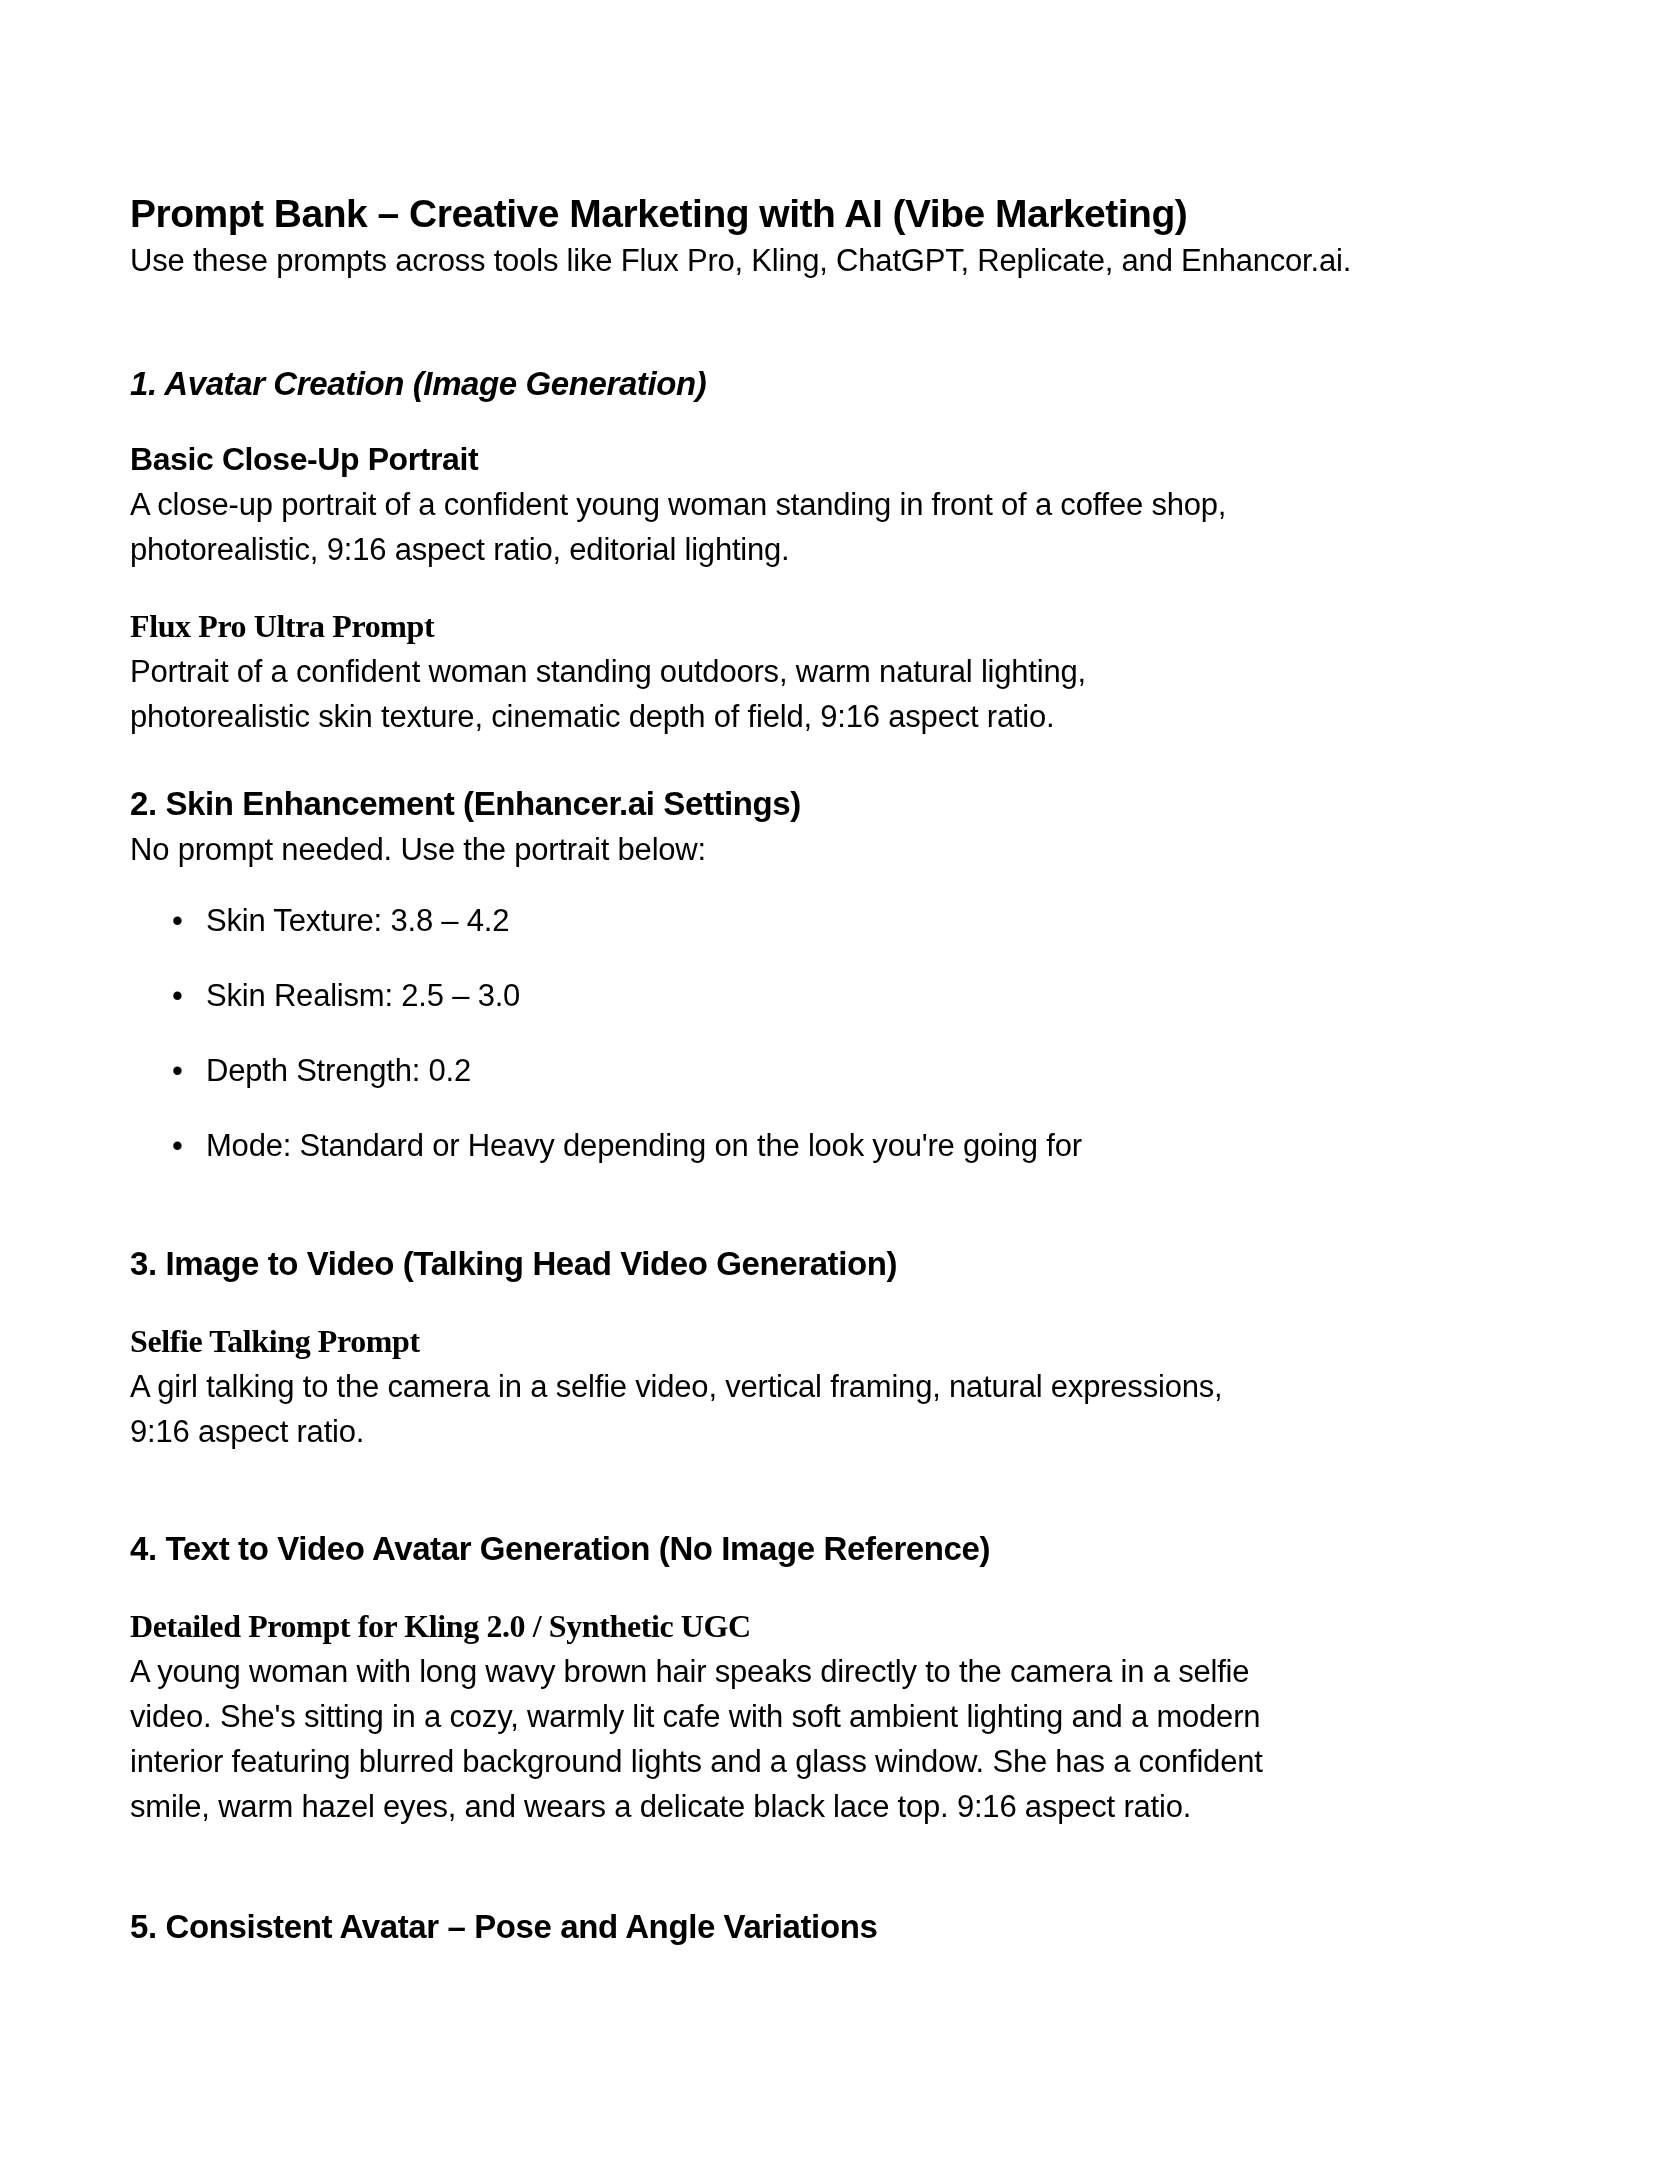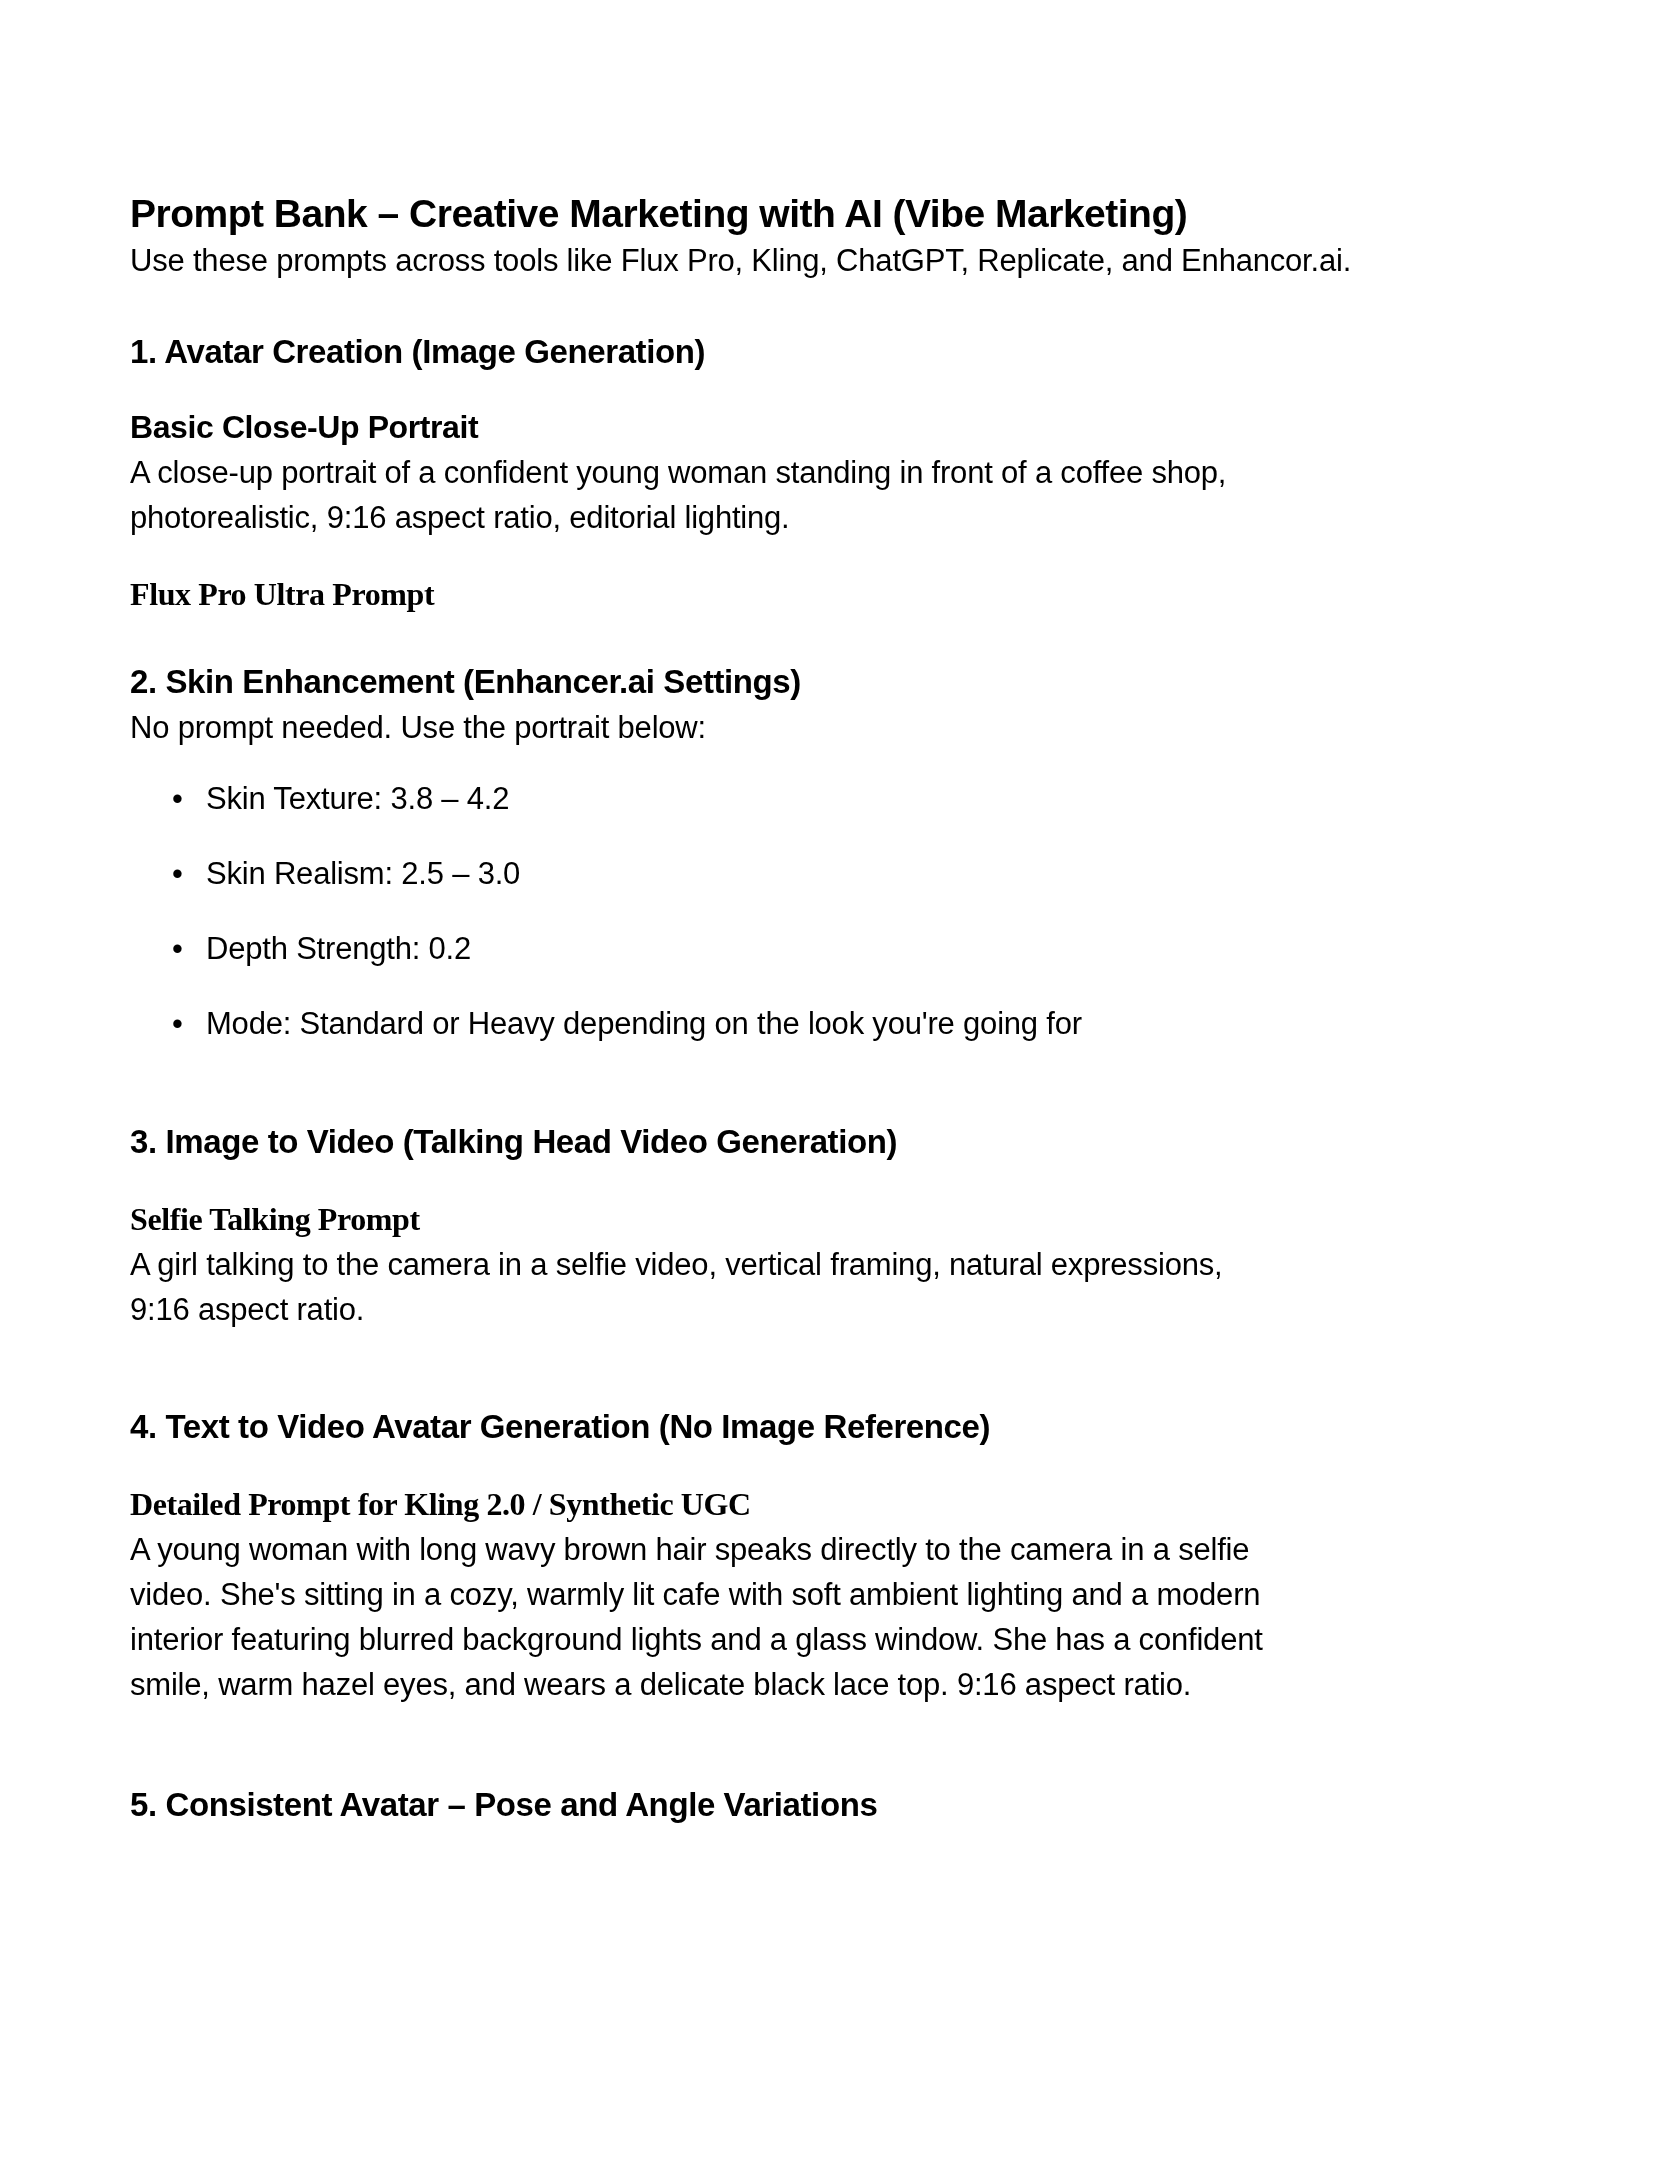--- a/index.html
+++ b/index.html
@@ -40,21 +40,21 @@
     margin: 0;
     letter-spacing: -0.4px;
   }
   .h3 {
     font-size: 32px;
     font-weight: bold;
     line-height: 45px;
     margin: 0;
     letter-spacing: -0.4px;
   }
-  .mt-sec   { margin-top: 46px; }
+  .mt-sec   { margin-top: 78px; font-style: italic; }
   .mt-sec2  { margin-top: 42px; }
   .mt-sec3  { margin-top: 73px; }
   .mt-sec4  { margin-top: 72px; }
   .mt-sec5  { margin-top: 75px; }
   .mt-sub   { margin-top: 30px; }
   .mt-sub2  { margin-top: 32px; font-family: Liberation Serif, serif; }
   ul.bullets {
     list-style: none;
     margin: 26px 0 0 0;
     padding: 0;
@@ -85,20 +85,22 @@
   <h1 class="title">Prompt Bank – Creative Marketing with AI (Vibe Marketing)</h1>
   <p class="subtitle">Use these prompts across tools like Flux Pro, Kling, ChatGPT, Replicate, and Enhancor.ai.</p>
 
   <h2 class="h2 mt-sec">1. Avatar Creation (Image Generation)</h2>
 
   <h3 class="h3 mt-sub">Basic Close-Up Portrait</h3>
   <p class="body">A close-up portrait of a confident young woman standing in front of a coffee shop,
 photorealistic, 9:16 aspect ratio, editorial lighting.</p>
 
   <h3 class="h3 mt-sub2">Flux Pro Ultra Prompt</h3>
+  <p class="body">Portrait of a confident woman standing outdoors, warm natural lighting,
+photorealistic skin texture, cinematic depth of field, 9:16 aspect ratio.</p>
 
   <h2 class="h2 mt-sec2">2. Skin Enhancement (Enhancer.ai Settings)</h2>
   <p class="body">No prompt needed. Use the portrait below:</p>
 
   <ul class="bullets">
     <li>Skin Texture: 3.8 – 4.2</li>
     <li>Skin Realism: 2.5 – 3.0</li>
     <li>Depth Strength: 0.2</li>
     <li>Mode: Standard or Heavy depending on the look you're going for</li>
   </ul>

